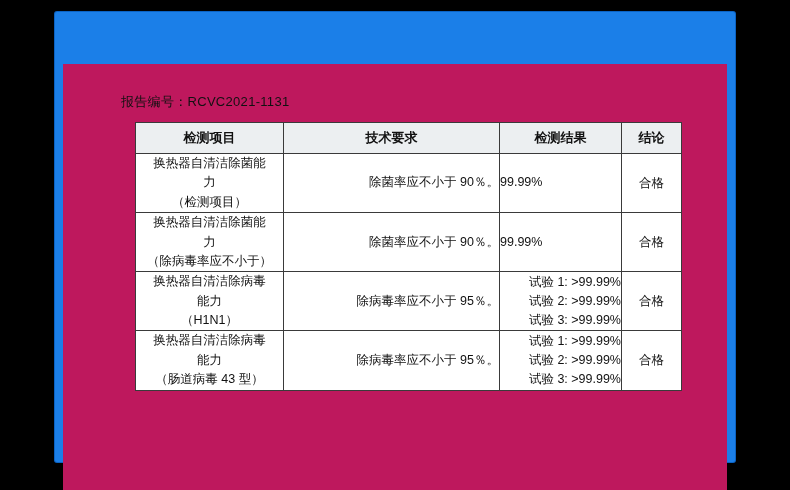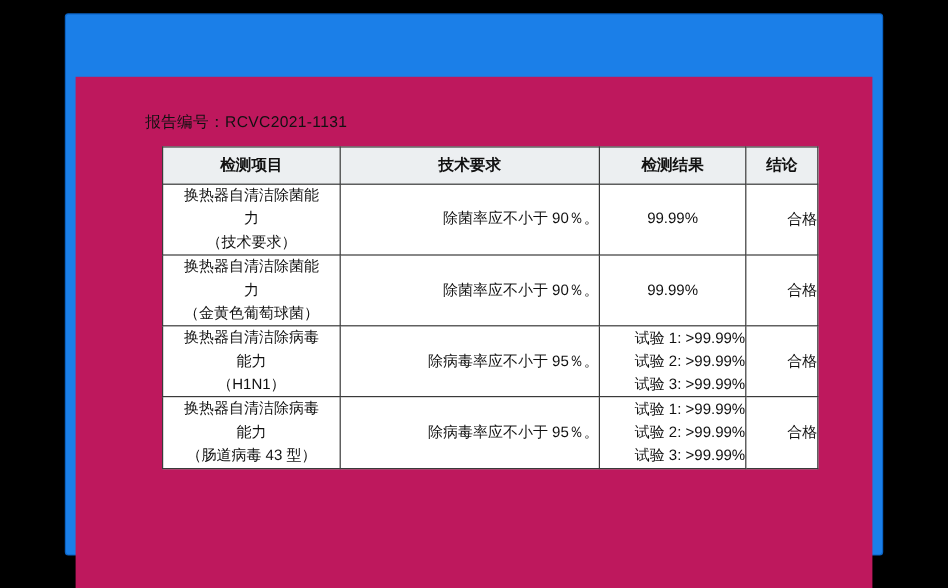--- a/index.html
+++ b/index.html
@@ -89,32 +89,32 @@
     text-align: center;
     padding: 10px 6px;
     line-height: 1.55;
   }
   td.cell-req {
     text-align: right;
     padding: 10px 10px 10px 14px;
     line-height: 1.55;
   }
   td.cell-res-center {
-    text-align: center;
+    text-align: left;
     padding: 10px 6px;
     line-height: 1.55;
   }
   td.cell-res-left {
     text-align: right;
     padding: 9px 6px 9px 8px;
     line-height: 1.5;
     font-size: 12px;
   }
   td.cell-con {
-    text-align: right;
+    text-align: center;
     padding: 10px 4px;
   }
   .lines > div { white-space: nowrap; }
   .row-h { height: 54px; }
 </style>
 </head>
 <body>
 
 <div class="stage">
   <div class="blue-frame"></div>
@@ -138,38 +138,38 @@
             <th>结论</th>
           </tr>
         </thead>
         <tbody>
 
           <tr class="row-h">
             <td class="cell-item">
               <div class="lines">
                 <div>换热器自清洁除菌能</div>
                 <div>力</div>
-                <div>（技术要求）</div>
+                <div>（检测项目）</div>
               </div>
             </td>
             <td class="cell-req">除菌率应不小于 90％。</td>
             <td class="cell-res-center">
               <div class="lines">
                 <div>99.99%</div>
               </div>
             </td>
             <td class="cell-con">合格</td>
           </tr>
 
           <tr class="row-h">
             <td class="cell-item">
               <div class="lines">
                 <div>换热器自清洁除菌能</div>
                 <div>力</div>
-                <div>（金黄色葡萄球菌）</div>
+                <div>（除病毒率应不小于）</div>
               </div>
             </td>
             <td class="cell-req">除菌率应不小于 90％。</td>
             <td class="cell-res-center">
               <div class="lines">
                 <div>99.99%</div>
               </div>
             </td>
             <td class="cell-con">合格</td>
           </tr>

